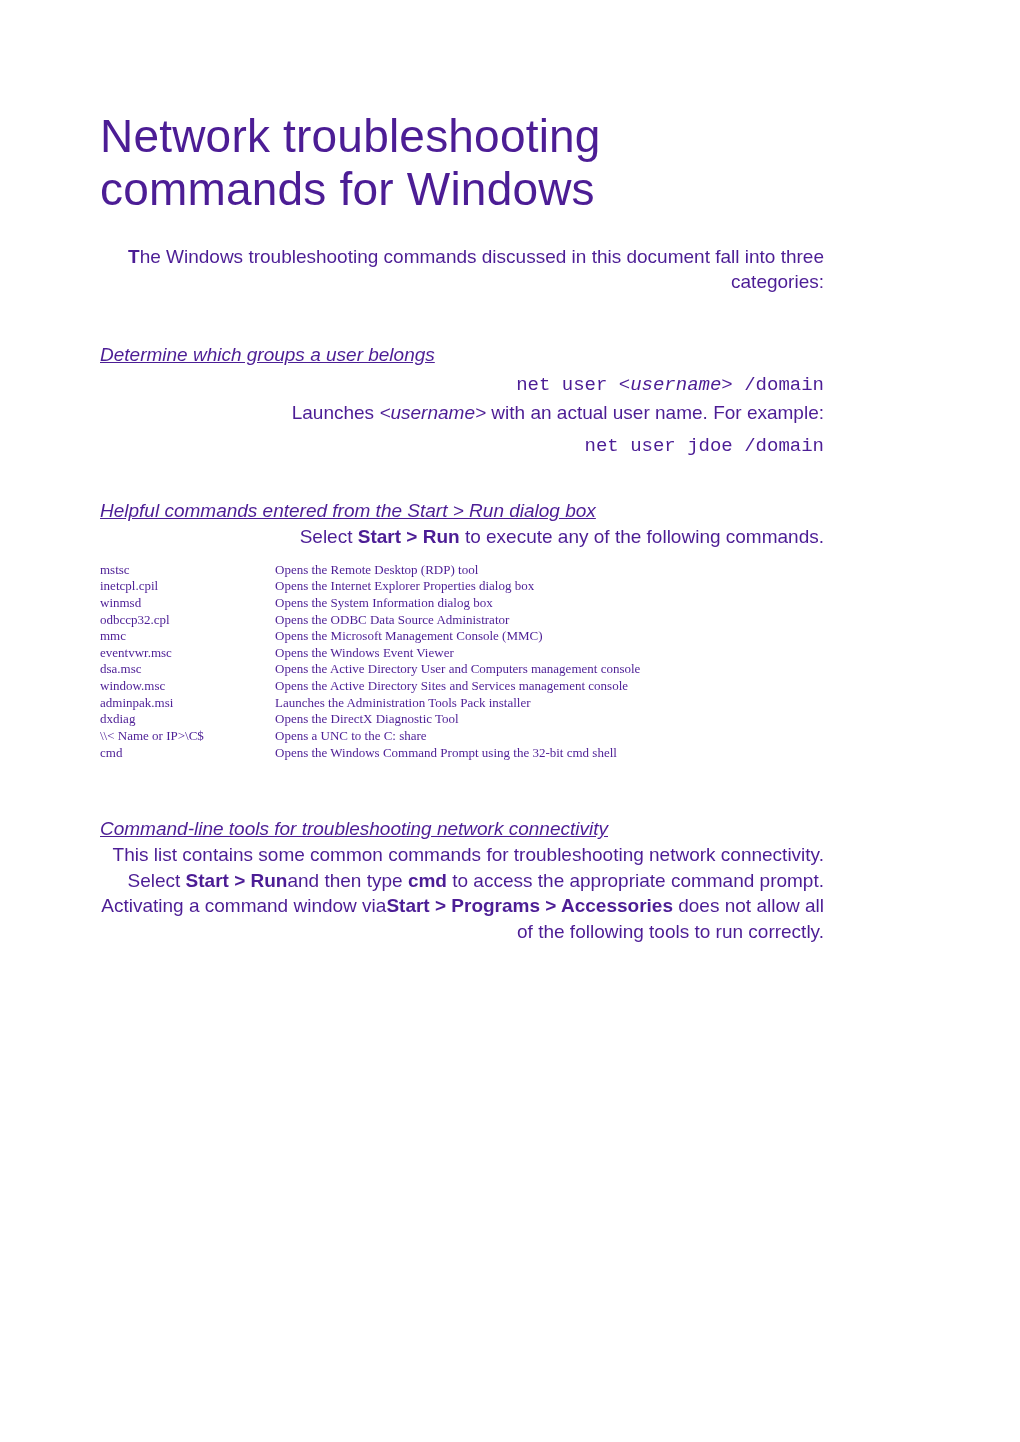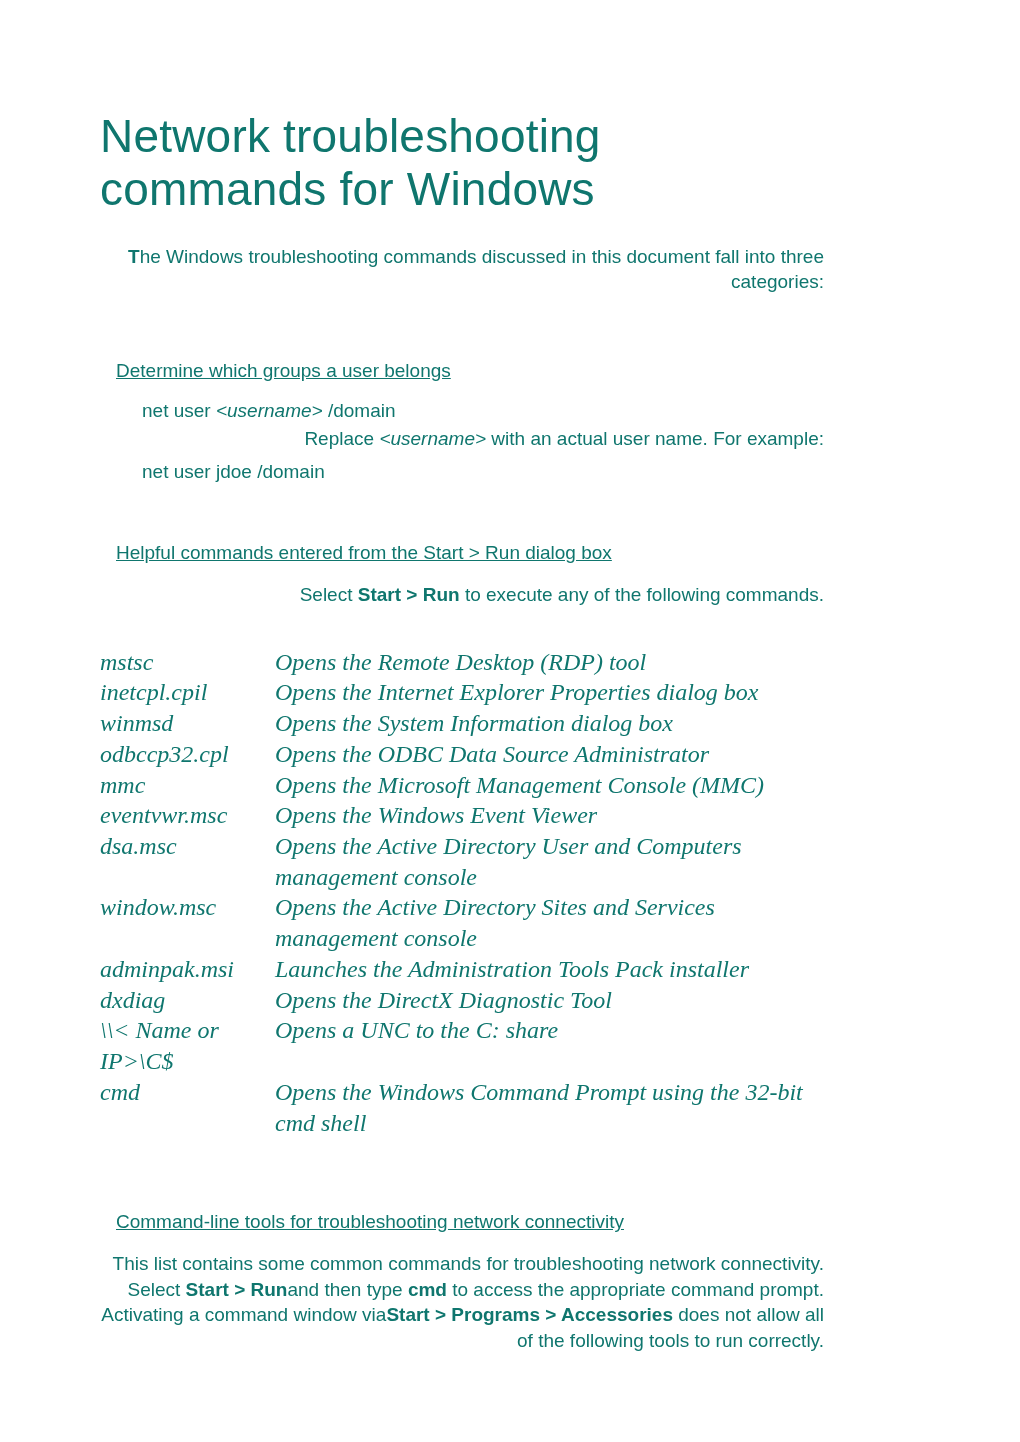--- a/index.html
+++ b/index.html
@@ -6,21 +6,21 @@
   html, body {
     margin: 0;
     padding: 0;
     background: #ffffff;
   }
   .page {
     width: 924px;
     min-height: 1442px;
     box-sizing: border-box;
     padding: 110px 100px 60px 100px;
-    color: #0f766e;
+    color: #4c1d95;
   }
   h1 {
     font-family: Verdana, Geneva, sans-serif;
     font-weight: 400;
     font-size: 46px;
     line-height: 1.15;
     margin: 0 0 28px 0;
     letter-spacing: 0.2px;
   }
   .intro, .sec-body, .replace {
@@ -28,39 +28,40 @@
     font-size: 19px;
     line-height: 1.35;
     margin: 0 0 10px 0;
     text-align: right;
   }
   .section-gap { height: 38px; }
   .sec-head {
     font-family: Arial, Helvetica, sans-serif;
     font-size: 19px;
     text-decoration: underline;
-    margin: 16px;
+    margin: 0;
     line-height: 1.3;
+    font-style: italic;
   }
   .code {
-    font-family: Liberation Sans, sans-serif;
+    font-family: Liberation Mono, monospace;
     font-size: 19px;
     white-space: pre;
     margin: 6px 0 4px 0;
     padding-left: 42px;
+    text-align: right;
   }
   .code .arg { font-style: italic; }
   .replace .arg { font-style: italic; }
   .bold { font-weight: bold; }
   .cmdtable {
     font-family: "Times New Roman", Times, serif;
-    font-size: 24px;
+    font-size: 13px;
     line-height: 1.28;
-    margin-top: 39px;
-    font-style: italic;
+    margin-top: 12px;
   }
   .cmdtable .row {
     display: flex;
   }
   .cmdtable .c1 {
     width: 175px;
     flex: 0 0 175px;
   }
   .cmdtable .c2 {
     flex: 1 1 auto;
@@ -77,21 +78,21 @@
     <span class="bold">T</span><span>he Windows troubleshooting commands discussed in this document fall into three categories:</span>
   </p>
 
   <div class="section-gap"></div>
 
   <p class="sec-head">Determine which groups a user belongs</p>
 
   <div class="code"><span>net user </span><span class="arg">&lt;username&gt;</span><span> /domain</span></div>
 
   <p class="replace">
-    <span>Replace </span><span class="arg">&lt;username&gt;</span><span> with an actual user name. For example:</span>
+    <span>Launches </span><span class="arg">&lt;username&gt;</span><span> with an actual user name. For example:</span>
   </p>
 
   <div class="code">net user jdoe /domain</div>
 
   <div class="section-gap"></div>
 
   <p class="sec-head">Helpful commands entered from the Start &gt; Run dialog box</p>
   <p class="sec-body">
     <span>Select </span><span class="bold">Start &gt; Run</span><span> to execute any of the following commands.</span>
   </p>

